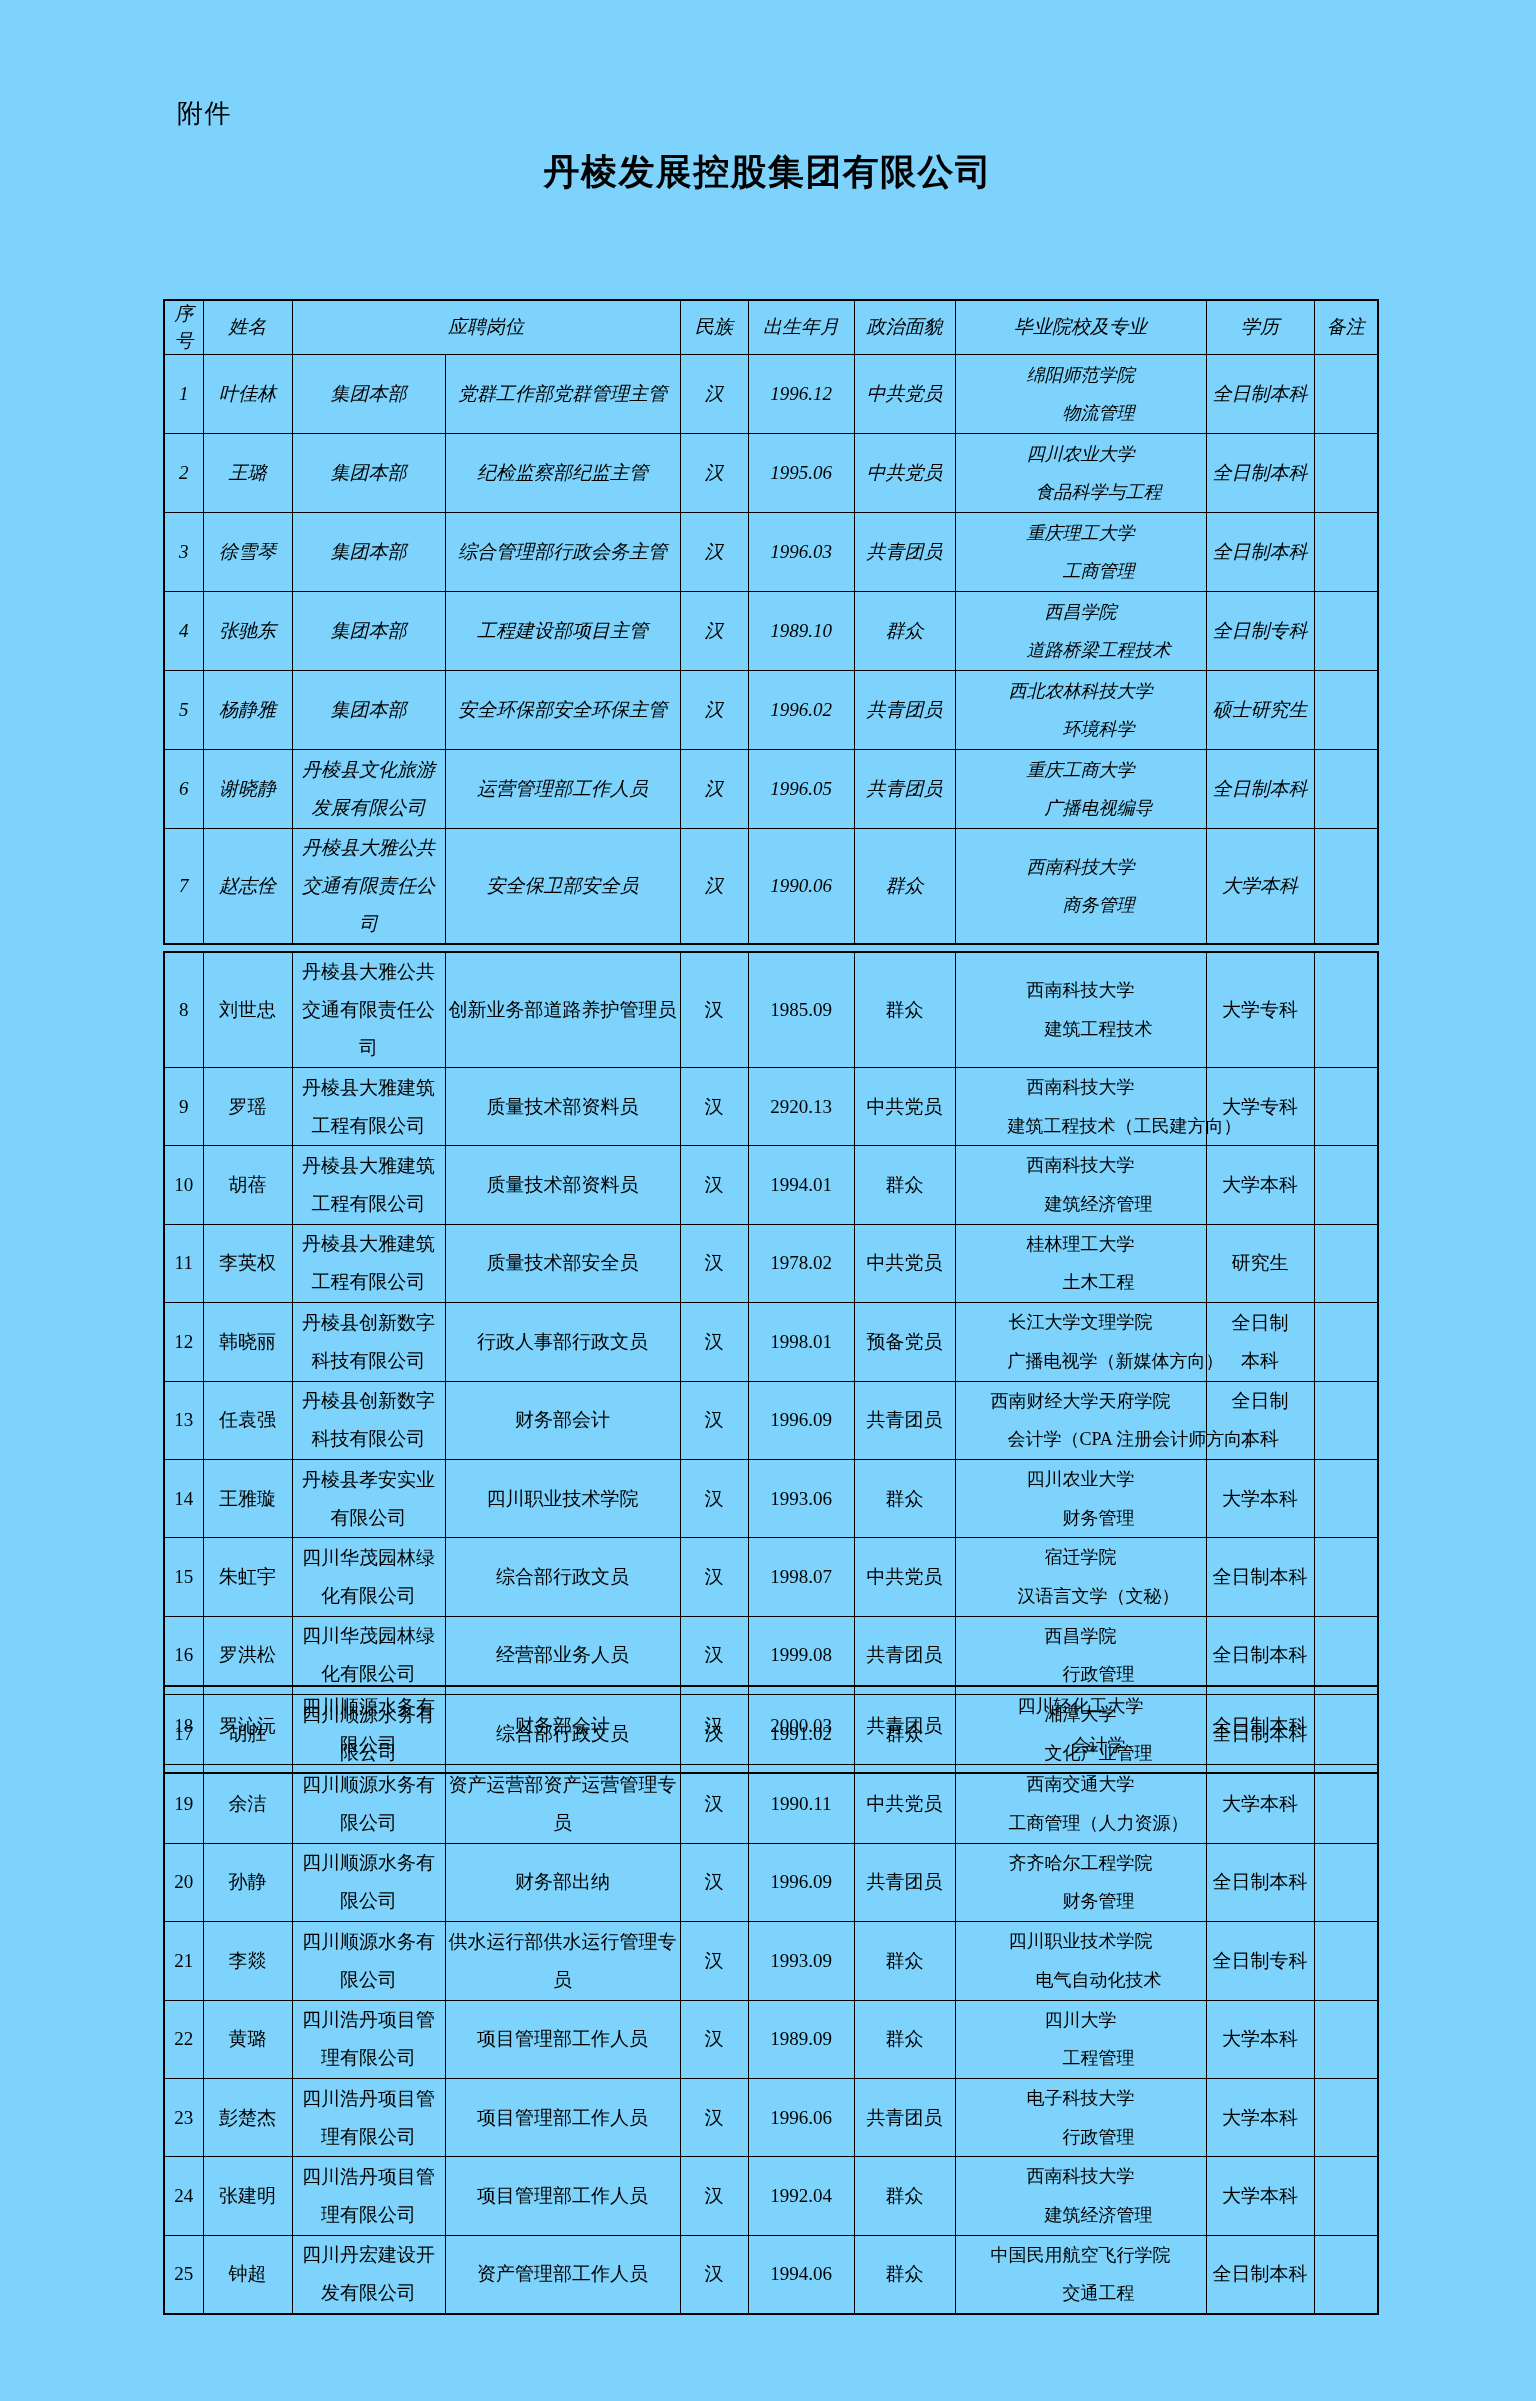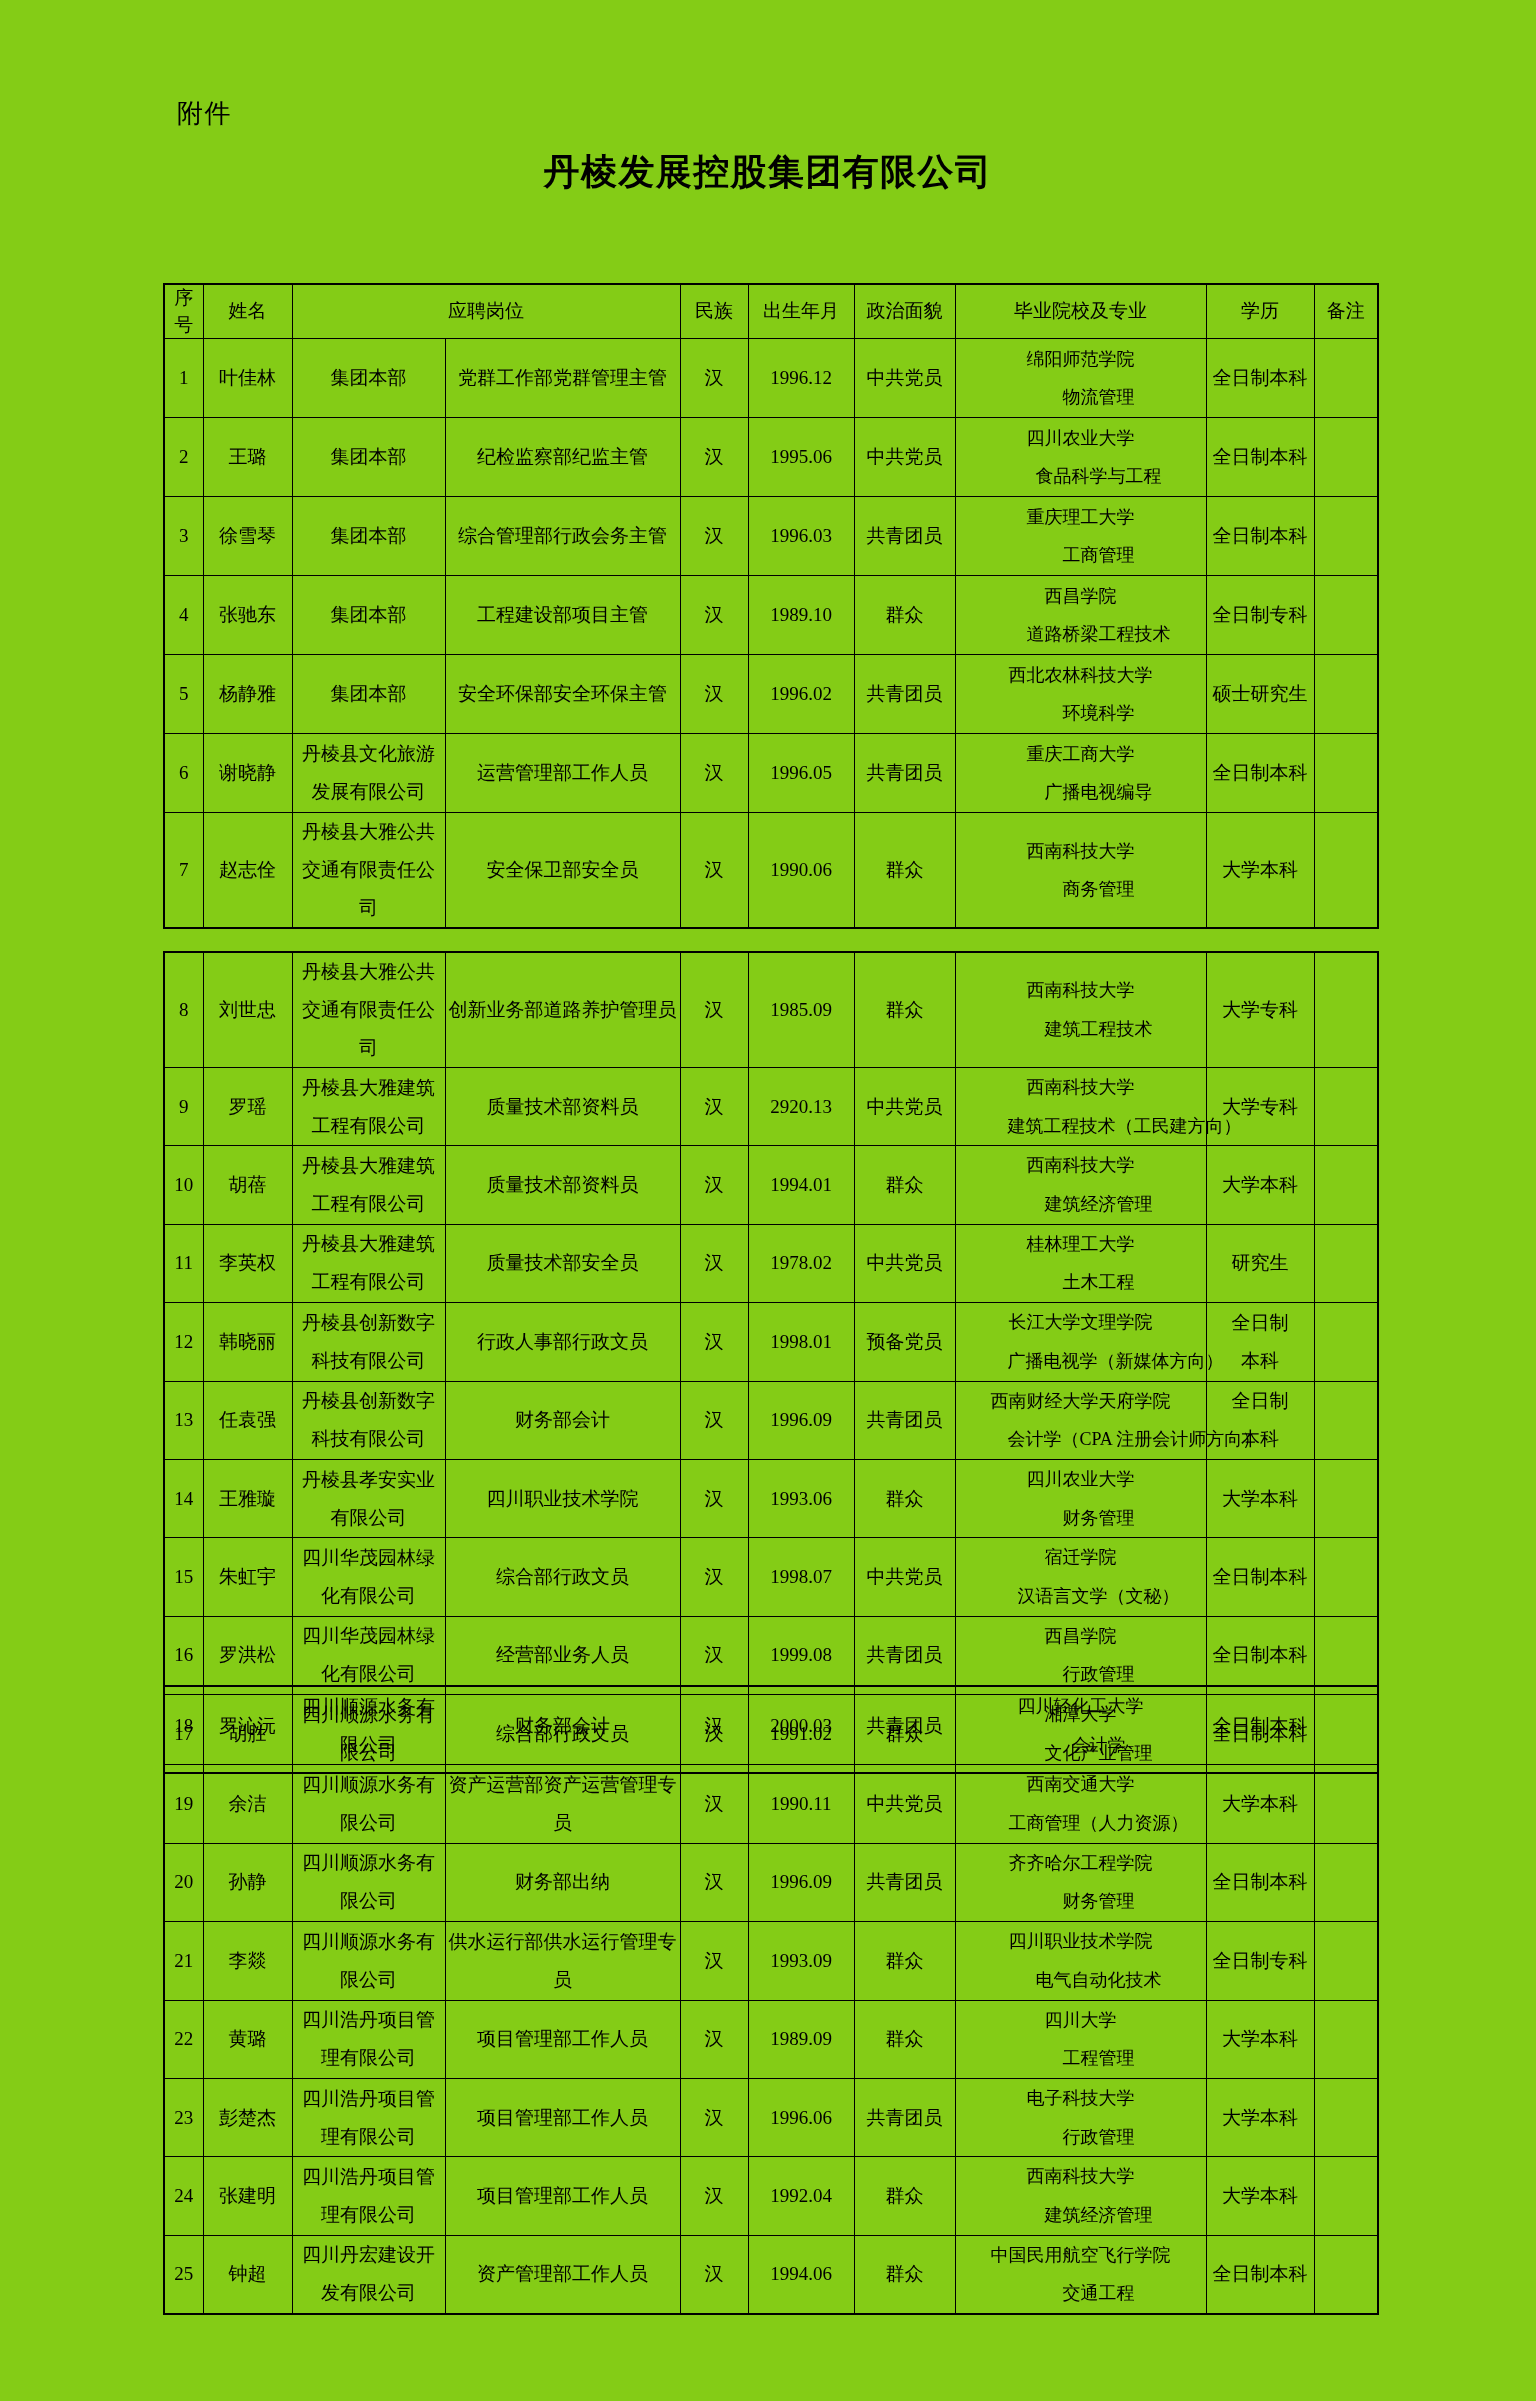--- a/index.html
+++ b/index.html
@@ -1,20 +1,20 @@
 <!DOCTYPE html>
 <html style="font-size:11px"><head>
 <meta charset="utf-8">
 <style>
   html,body{margin:0;padding:0;background:#ffffff;}
   .page{
     position:relative;
     width:1536px;
     height:2401px;
-    background:#84cc16;
+    background:#7dd3fc;
     font-family:"Liberation Serif","DejaVu Serif",serif;
     color:#000;
     overflow:hidden;
   }
   .attachment{
     position:absolute;
     left:177px;
     top:96px;
     font-size:26px;
     letter-spacing:1.4px;
@@ -34,21 +34,21 @@
   table.seg{
     position:absolute;
     left:163px;
     width:1214px;
     border-collapse:collapse;
     table-layout:fixed;
     border:2.1px solid #000;
     border-top-width:2.7px;
     border-bottom-width:2.7px;
   }
-  table.seg0{top:283px;}
+  table.seg0{top:299px;font-style:italic;}
   table.seg1{top:951px;}
   table.seg2{top:1685px;}
 
   th,td{
     border:1.4px solid #000;
     text-align:center;
     vertical-align:middle;
     font-size:19px;
     font-weight:normal;
     padding:0;

